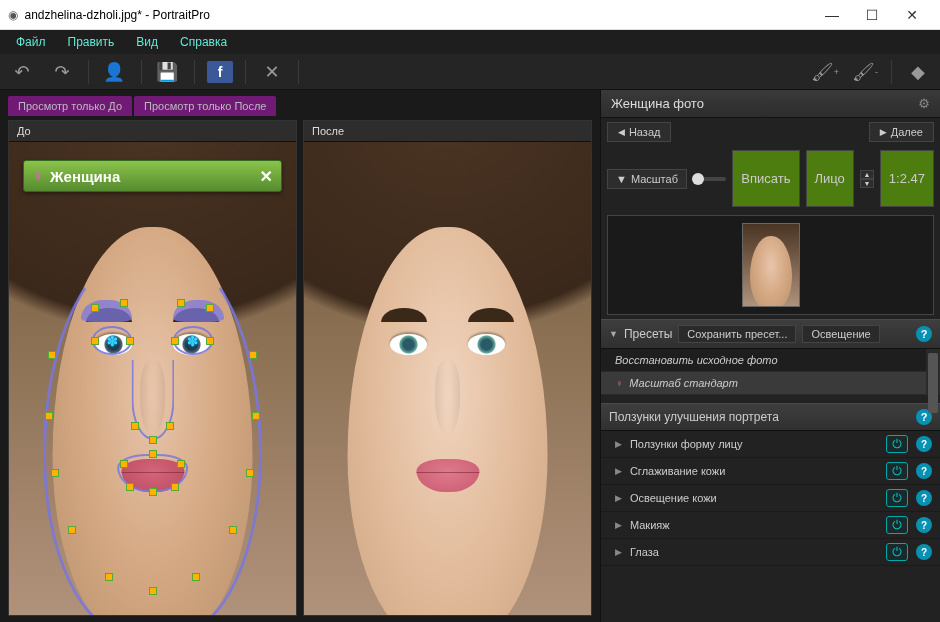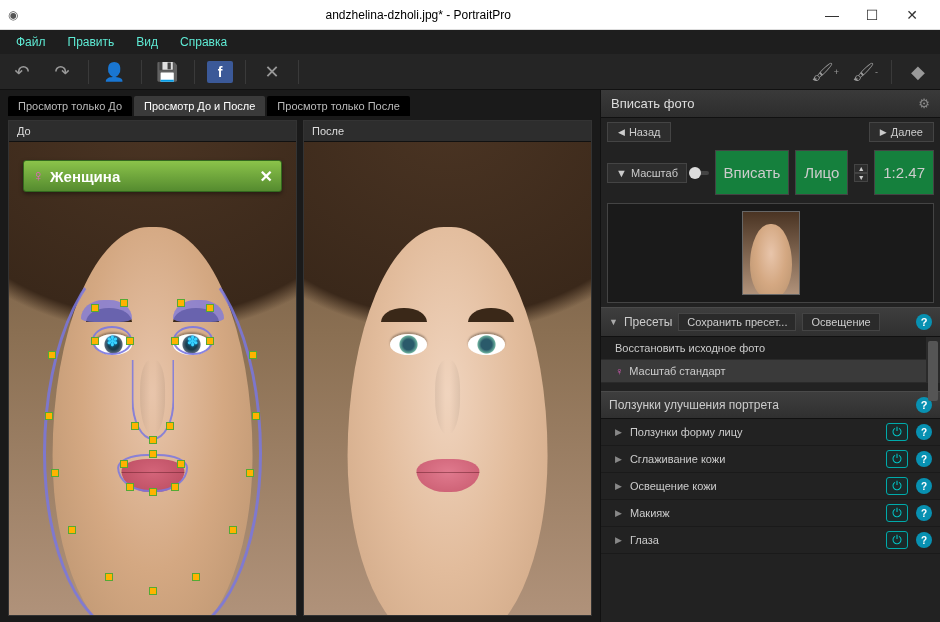--- a/index.html
+++ b/index.html
@@ -1,36 +1,36 @@
 <!DOCTYPE html>
 <html><head>
 <meta charset="utf-8">
 <style>
 * { box-sizing: border-box; margin: 0; padding: 0; }
 body { font-family: Tahoma, Arial, sans-serif; font-size: 12px; background: #1a1a1a; color: #ccc; width: 940px; height: 622px; overflow: hidden; }
 
 .titlebar { background: #fff; height: 30px; display: flex; align-items: center; padding: 0 8px; color: #000; border-bottom: 1px solid #ddd; }
 .titlebar .cam-icon { margin-right: 6px; color: #555; }
-.titlebar .title { flex: 1; font-size: 12px; text-align: center; }
+.titlebar .title { flex: 1; font-size: 12px; }
 .titlebar .winbtn { width: 40px; height: 28px; display: flex; align-items: center; justify-content: center; font-size: 14px; color: #333; }
 
 .menubar { background: #1e1e1e; height: 24px; display: flex; align-items: center; padding: 0 6px; gap: 2px; }
 .menubar .menu-item { padding: 3px 10px; color: #5eead4; font-size: 12px; }
 
 .toolbar { background: #252525; height: 36px; display: flex; align-items: center; padding: 0 8px; gap: 12px; border-bottom: 1px solid #111; }
 .toolbar .tbtn { width: 28px; height: 28px; display: flex; align-items: center; justify-content: center; color: #999; font-size: 18px; }
 .toolbar .sep { width: 1px; height: 24px; background: #3a3a3a; }
 .toolbar .fb { background: #3b5998; color: #fff; width: 26px; height: 22px; display: flex; align-items: center; justify-content: center; font-weight: bold; border-radius: 2px; font-size: 14px; }
 
 .main { display: flex; height: calc(622px - 30px - 24px - 36px); }
 .left { flex: 1; background: #1a1a1a; padding: 6px 4px; display: flex; flex-direction: column; }
 .right { width: 340px; background: #222; border-left: 1px solid #111; display: flex; flex-direction: column; overflow: hidden; }
 
 .tabs { display: flex; gap: 2px; margin-bottom: 4px; padding: 0 4px; }
-.tab { padding: 4px 10px; background: #000000; color: #bbb; font-size: 11px; border-radius: 2px 2px 0 0; }
+.tab { padding: 4px 10px; background: #701a75; color: #bbb; font-size: 11px; border-radius: 2px 2px 0 0; }
 .tab.active { background: #3a3a3a; color: #fff; }
 
 .views { flex: 1; display: flex; gap: 6px; padding: 0 4px; }
 .view { flex: 1; display: flex; flex-direction: column; border: 1px solid #333; background: #000; overflow: hidden; }
 .view-label { background: #2d2d2d; color: #ddd; padding: 4px 8px; font-size: 11px; border-bottom: 1px solid #111; }
 .view-body { flex: 1; position: relative; background: linear-gradient(180deg, #6b5540 0%, #8a6f52 40%, #b0927a 100%); overflow: hidden; }
 
 .face { position: absolute; inset: 0; }
 .hair { position:absolute; top:0; left:0; right:0; height:100%; background: radial-gradient(ellipse 140% 70% at 50% -5%, #4a3423 0%, #3a281a 60%, transparent 65%); }
 .skin { position:absolute; left:50%; top:18%; transform:translateX(-50%); width:70%; height:88%; background: radial-gradient(ellipse at 50% 40%, #e8c5ab 0%, #d4a882 50%, #b8926e 100%); border-radius: 48% 48% 42% 42% / 55% 55% 45% 45%; }
@@ -62,40 +62,40 @@
 
 .r-nav { display:flex; padding:4px 6px; gap:4px; background:#222; }
 .navbtn { background:#2d2d2d; border:1px solid #444; color:#ccc; padding:3px 10px; font-size:11px; display:flex; align-items:center; gap:4px; }
 .navbtn.spacer { flex:1; background:transparent; border:none; }
 .navbtn .tri { font-size:9px; }
 
 .r-scale { display:flex; align-items:center; padding:4px 6px; gap:6px; background:#222; }
 .r-scale .lbl { background:#2d2d2d; border:1px solid #444; padding:3px 8px; font-size:11px; display:flex; align-items:center; gap:4px; }
 .r-scale .slider { flex:1; height:4px; background:#444; border-radius:2px; position:relative; }
 .r-scale .slider .thumb { position:absolute; left:15%; top:50%; transform:translate(-50%,-50%); width:12px; height:12px; background:#ddd; border-radius:50%; }
-.r-scale .btn-s { background:#15803d; border:1px solid #444; padding:13px 8px; font-size:15px; }
+.r-scale .btn-s { background:#4d7c0f; border:1px solid #444; padding:20px 8px; font-size:13px; }
 .r-scale .spin { display:flex; flex-direction:column; }
 .r-scale .spin span { width:14px; height:9px; background:#2d2d2d; border:1px solid #444; font-size:7px; display:flex; align-items:center; justify-content:center; }
 
 .r-thumb { height:100px; margin:4px 6px; border:1px solid #444; background:#1a1a1a; position:relative; display:flex; align-items:center; justify-content:center; }
 .r-thumb .mini { width:58px; height:84px; position:relative; background:linear-gradient(180deg,#4a3423,#b0927a); border:1px solid #666; overflow:hidden; }
 .r-thumb .mini .skin { top:15%; width:75%; height:90%; }
 
 .section-head { background: linear-gradient(180deg,#3e3e3e,#303030); padding:5px 8px; display:flex; align-items:center; gap:6px; font-size:12px; border-top:1px solid #4a4a4a; border-bottom:1px solid #111; }
 .section-head .tri { font-size:9px; color:#aaa; }
 .section-head .sbtn { background:#2a2a2a; border:1px solid #444; padding:2px 8px; font-size:11px; }
 .section-head .q { margin-left:auto; width:16px; height:16px; background:#0891b2; color:#fff; border-radius:50%; display:flex; align-items:center; justify-content:center; font-size:11px; font-weight:bold; }
 
 .preset-list { background:#1e1e1e; }
 .preset-item { padding:5px 14px; border-bottom:1px solid #2a2a2a; font-size:11px; color:#ccc; display:flex; align-items:center; gap:6px; }
 .preset-item.sel { background:#3a3a3a; }
 .preset-item .fsym { color:#e85fc5; font-size:11px; }
 .preset-scroll { position:absolute; right:0; top:0; bottom:0; width:14px; background:#2a2a2a; }
 .preset-scroll .bar { position:absolute; left:2px; right:2px; top:4px; height:60px; background:#555; border-radius:2px; }
-.preset-wrap { position:relative; }
+.preset-wrap { position:relative;font-style:italic; }
 
 .sliders { background:#222; }
 .slider-row { display:flex; align-items:center; padding:4px 8px 4px 14px; gap:8px; border-bottom:1px solid #1a1a1a; font-size:11px; }
 .slider-row .tri { font-size:9px; color:#888; }
 .slider-row .name { flex:1; }
 .slider-row .pwr { width:22px; height:18px; border:1px solid #0aa; color:#0cc; display:flex; align-items:center; justify-content:center; font-size:12px; border-radius:3px; background:#1a2a2a; }
 .slider-row .q { width:16px; height:16px; background:#0891b2; color:#fff; border-radius:50%; display:flex; align-items:center; justify-content:center; font-size:10px; font-weight:bold; }
 </style>
 </head>
 <body>
@@ -131,21 +131,20 @@
   <div class="tbtn">🖌<sub style="font-size:9px">+</sub></div>
   <div class="tbtn">🖌<sub style="font-size:9px">-</sub></div>
   <div class="sep"></div>
   <div class="tbtn">◆</div>
 </div>
 
 <div class="main">
   <div class="left">
     <div class="tabs">
       <div class="tab">Просмотр только До</div>
-      <div class="tab active">Просмотр До и После</div>
       <div class="tab">Просмотр только После</div>
     </div>
     <div class="views">
       <div class="view">
         <div class="view-label">До</div>
         <div class="view-body">
           <div class="face">
             <div class="hair"></div>
               <div class="skin"></div>
             <div class="brow l"></div>
@@ -212,21 +211,21 @@
             <div class="nose"></div>
               <div class="lips" style="background:radial-gradient(ellipse at 50% 40%, #e07a8e 0%, #c85a6e 100%)"></div>
           </div>
         </div>
       </div>
     </div>
   </div>
 
   <div class="right">
     <div class="r-header">
-      <span>Вписать фото</span>
+      <span>Женщина фото</span>
       <span class="gear">⚙</span>
     </div>
     <div class="r-nav">
       <div class="navbtn">
           <span class="tri">◀</span>
           <span>Назад</span>
         </div>
       <div class="navbtn spacer"></div>
       <div class="navbtn">
           <span class="tri">▶</span>

